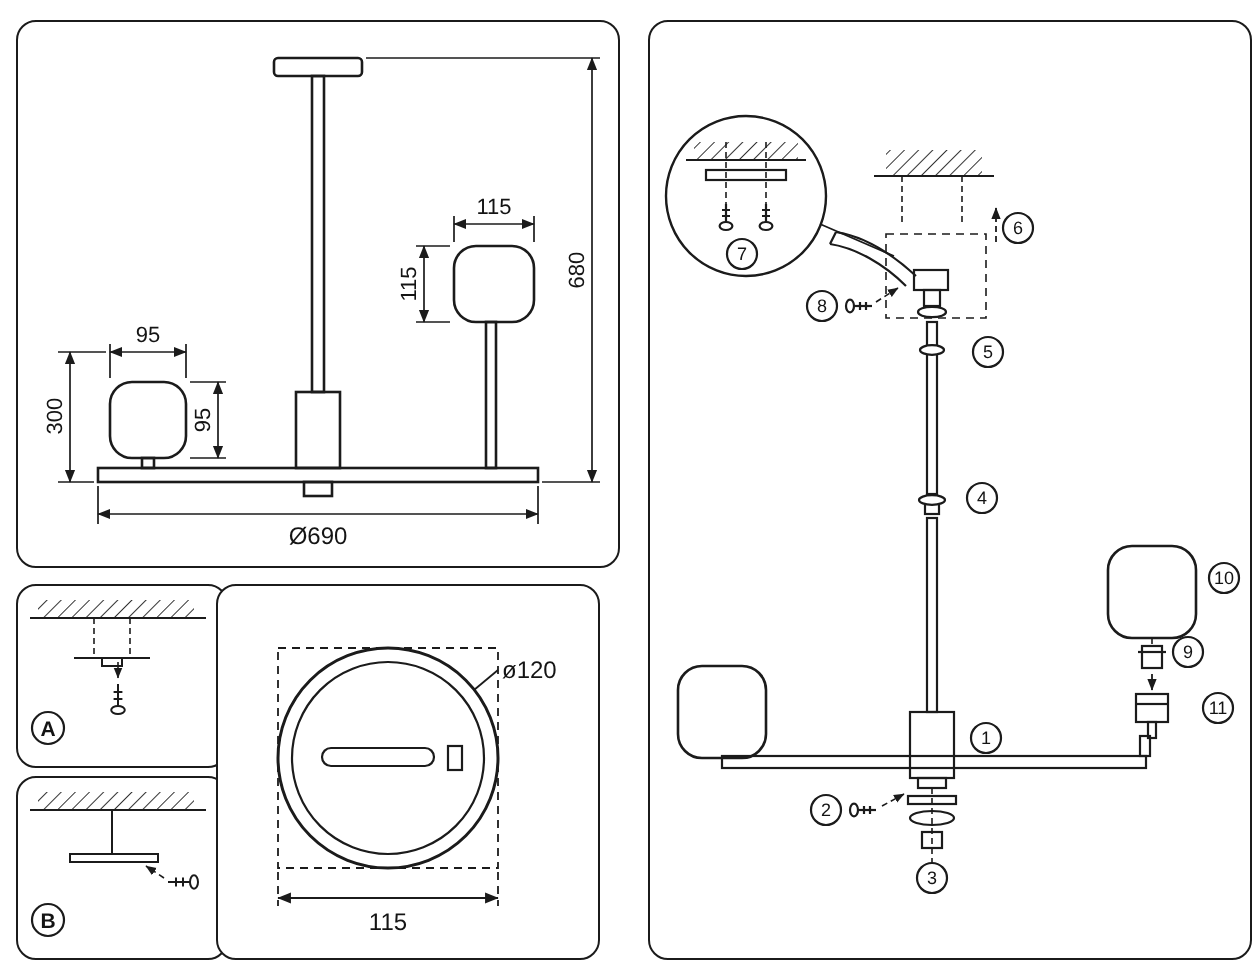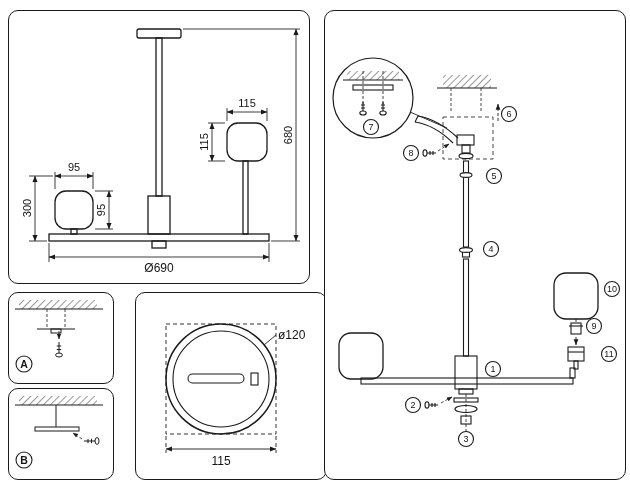--- a/index.html
+++ b/index.html
@@ -139,21 +139,21 @@
         <line x1="9" y1="-2.2" x2="9" y2="2.2"></line>
       </g>
     </g>
     <g>
       <circle cx="15" cy="71" r="8" stroke="#1b1b1b" stroke-width="1.1" fill="#fff"></circle>
       <text class="ab-t" x="15" y="75">B</text>
     </g>
   </svg>
 </div>
 
-<div class="panel" style="left:135px;top:292px;width:190px;height:186px;">
+<div class="panel" style="left:108px;top:292px;width:190px;height:186px;">
   <svg width="186" height="182" viewBox="0 0 186 182">
     <defs>
       <marker id="cp-a" viewBox="0 0 10 10" refX="9" refY="5" markerWidth="8" markerHeight="8" orient="auto-start-reverse">
         <path d="M0,1.2 L9.5,5 L0,8.8 z" fill="#1b1b1b" stroke="none"></path>
       </marker>
     </defs>
     <g stroke="#1b1b1b" fill="none">
       <rect x="30" y="31" width="110" height="110" stroke-dasharray="4 3" stroke-width="0.9"></rect>
       <circle cx="85" cy="86" r="55" stroke-width="1.5"></circle>
       <circle cx="85" cy="86" r="48" stroke-width="1.1"></circle>

